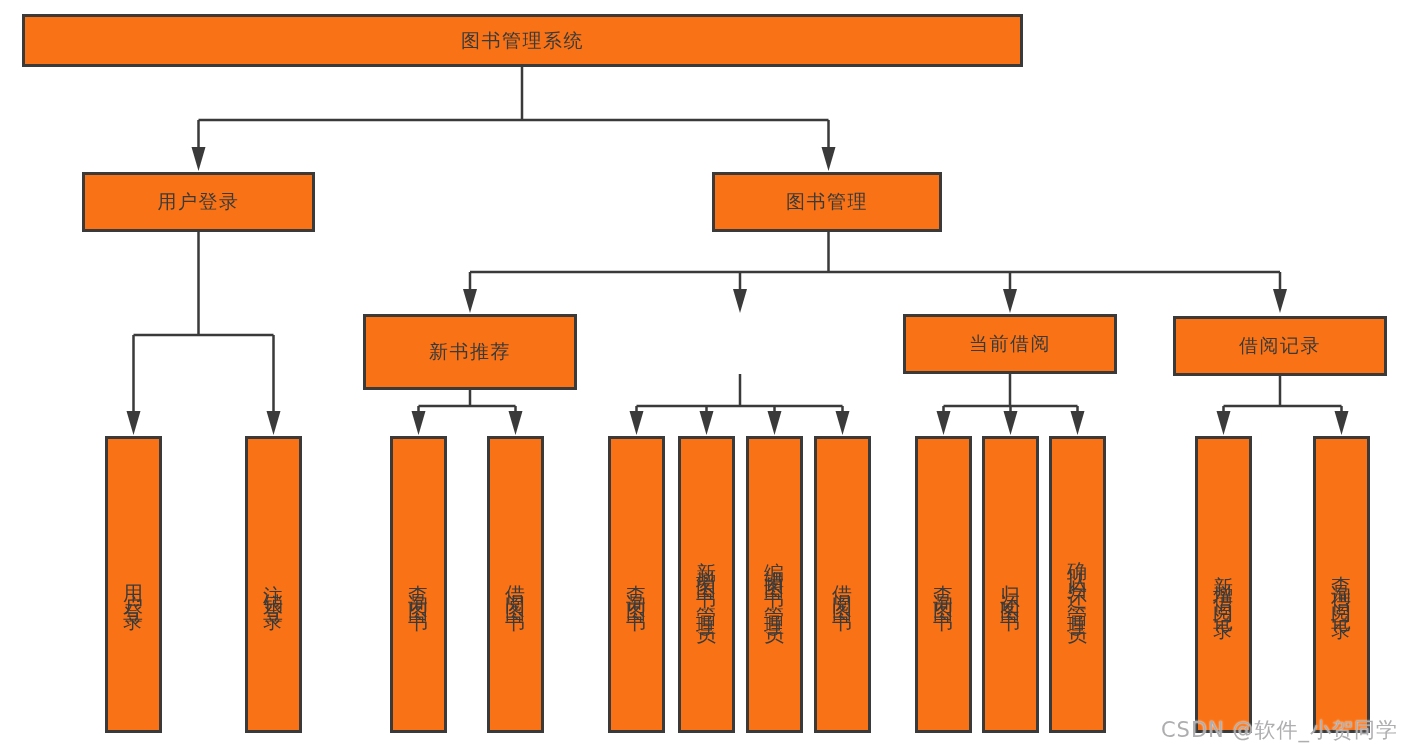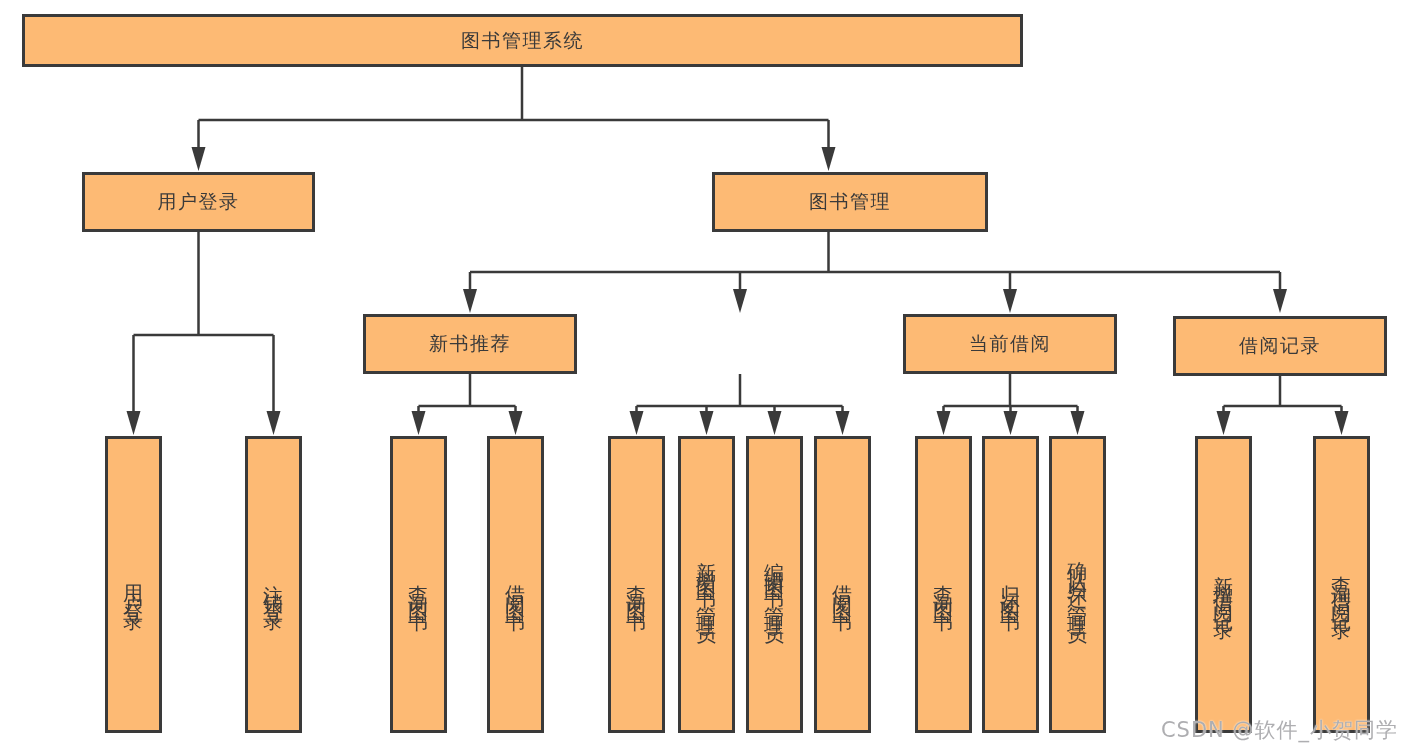--- a/index.html
+++ b/index.html
@@ -11,21 +11,21 @@
     overflow:hidden;
   }
   #connectors{
     position:absolute;left:0;top:0;width:1405px;height:747px;
     pointer-events:none;
   }
   .node{
     position:absolute;
     box-sizing:border-box;
     border:3px solid #3a3a3a;
-    background:#fdba74;
+    background:#f97316;
     display:flex;align-items:center;justify-content:center;
     color:#3a3a3a;
     font-size:19px;
     letter-spacing:1.5px;
     text-align:center;
     z-index:2;
   }
   .node.v{
     writing-mode:vertical-lr;
     text-orientation:mixed;
@@ -75,23 +75,23 @@
       <polygon points="1003.5,411 1017.5,411 1010.5,435" fill="#3a3a3a"></polygon>
       <polygon points="1070.5,411 1084.5,411 1077.5,435" fill="#3a3a3a"></polygon>
       <path d="M1280 374V406M1223.5 406H1341.5M1223.5 406V414M1341.5 406V414" fill="none" stroke="#3a3a3a" stroke-width="2.5"></path>
       <polygon points="1216.5,411 1230.5,411 1223.5,435" fill="#3a3a3a"></polygon>
       <polygon points="1334.5,411 1348.5,411 1341.5,435" fill="#3a3a3a"></polygon>
     </svg>
 
   <div class="node" style="left:22px;top:14px;width:1001px;height:53px;">图书管理系统</div>
 
   <div class="node" style="left:82px;top:172px;width:233px;height:60px;">用户登录</div>
-  <div class="node" style="left:712px;top:172px;width:276px;height:60px;text-align:right;">图书管理</div>
+  <div class="node" style="left:712px;top:172px;width:230px;height:60px;text-align:right;">图书管理</div>
 
-  <div class="node" style="left:363px;top:314px;width:214px;height:60px;">新书推荐</div>
+  <div class="node" style="left:363px;top:314px;width:214px;height:76px;">新书推荐</div>
   <div class="node" style="left:903px;top:314px;width:214px;height:60px;">当前借阅</div>
   <div class="node" style="left:1173px;top:316px;width:214px;height:60px;">借阅记录</div>
 
   <div class="node v" style="left:105px;top:436px;width:57px;height:297px;">用户登录</div>
   <div class="node v" style="left:245px;top:436px;width:57px;height:297px;">注销登录</div>
 
   <div class="node v" style="left:390px;top:436px;width:57px;height:297px;">查询图书</div>
   <div class="node v" style="left:487px;top:436px;width:57px;height:297px;">借阅图书</div>
 
   <div class="node v" style="left:608px;top:436px;width:57px;height:297px;">查询图书</div>

